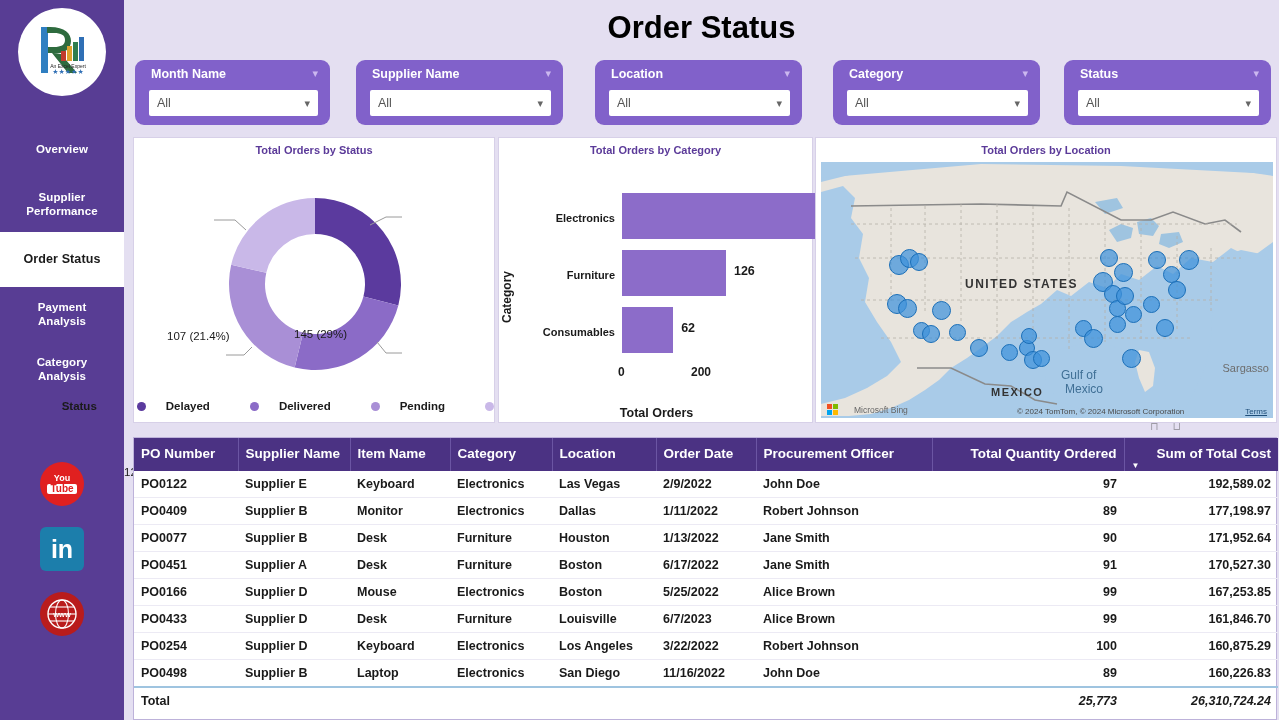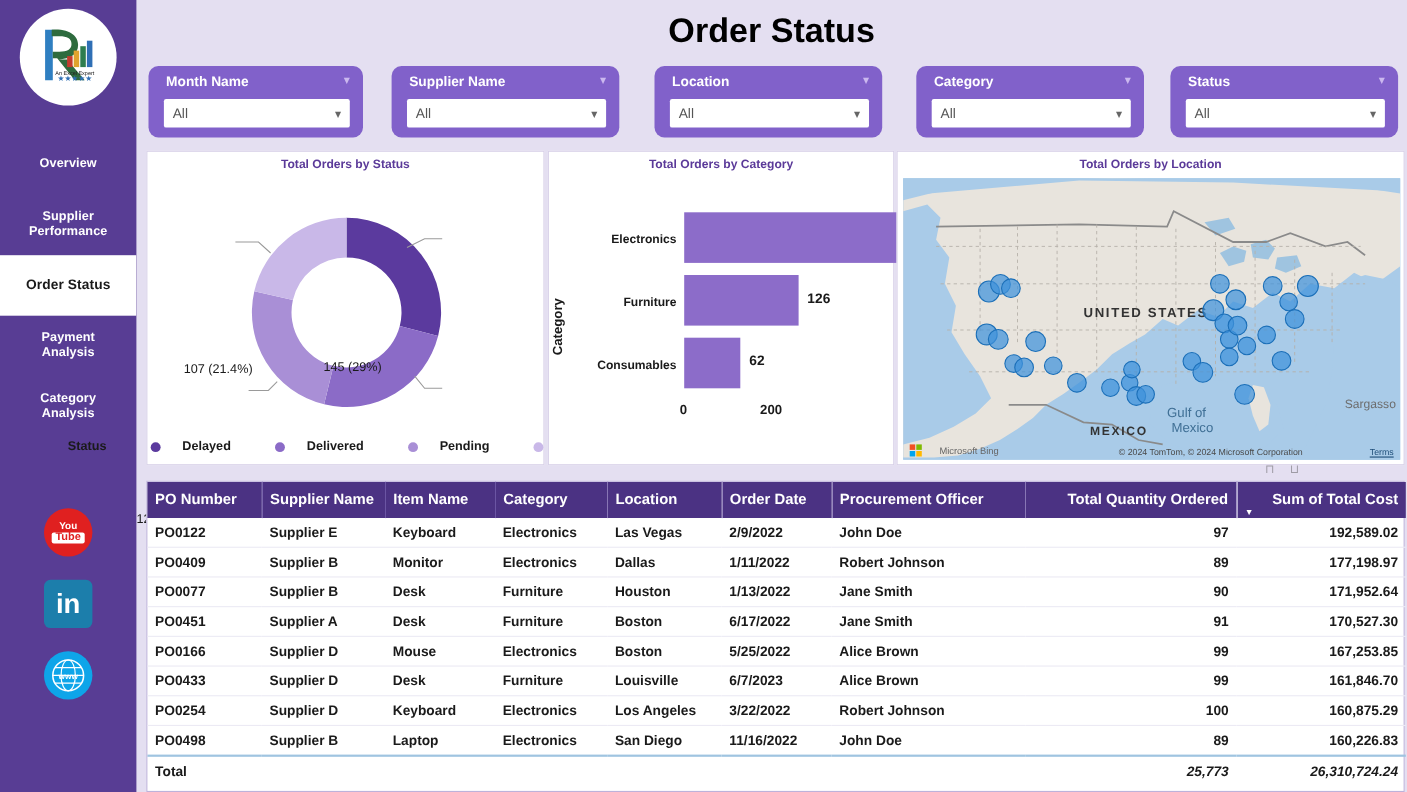--- a/index.html
+++ b/index.html
@@ -68,21 +68,21 @@
   }
   .li-badge {
     width: 44px; height: 44px; border-radius: 6px;
     background: #1c7eab;
     display: flex; align-items: center; justify-content: center;
     color: #fff; font-weight: bold; font-size: 25px;
     font-family: "Liberation Sans", sans-serif;
   }
   .www-badge {
     width: 44px; height: 44px; border-radius: 50%;
-    background: #0ea5e9;
+    background: #b91c1c;
     display: flex; align-items: center; justify-content: center;
     position: relative;
   }
 
   
   #page-title {
     position: absolute; left: 124px; top: 10px;
     width: 1155px;
     text-align: center;
     font-size: 31px;
@@ -439,20 +439,21 @@
       <div class="bar-rect" id="bar1" style="left: 123px; top: 88px; height: 46px; width: 103.963px;"></div>
       <div class="bar-rect" id="bar2" style="left: 123px; top: 145px; height: 46px; width: 51.1562px;"></div>
 
       <div class="bar-val" id="barval0" style="top: 45px; left: 388.431px;">312</div>
       <div class="bar-val" id="barval1" style="top: 102px; left: 234.963px;">126</div>
       <div class="bar-val" id="barval2" style="top: 159px; left: 182.156px;">62</div>
 
       <div class="bar-tick" style="left:119px; top:203px;">0</div>
       <div class="bar-tick" style="left:192px; top:203px;">200</div>
 
+      <div class="bar-xlabel">Total Orders</div>
     </div>
   </div>
 
   <div class="card" id="map-card">
     <div class="card-title">Total Orders by Location</div>
     <div id="map-inner">
       <svg id="map-svg" width="452" height="256" viewBox="0 0 452 256">
         <rect width="452" height="256" fill="#a9cbe8"></rect>
 
         <path d="M0,20 L40,10 L110,2 L190,0 L300,2 L400,6 L452,14 L452,80 L430,96 L410,86 L392,100 L370,96 L352,112 L336,104 L318,118 L300,112 L286,126 L268,120 L250,134 L236,128 L220,142 L206,150 L190,160 L176,174 L160,186 L146,196 L130,206 L118,218 L104,228 L88,238 L70,246 L50,252 L28,254 L0,254 Z" fill="#e8e4dd"></path>
@@ -485,21 +486,21 @@
           <line x1="320" y1="66" x2="320" y2="180"></line>
           <line x1="356" y1="74" x2="356" y2="168"></line>
           <line x1="390" y1="86" x2="390" y2="150"></line>
           <line x1="34" y1="96" x2="420" y2="96"></line>
           <line x1="40" y1="138" x2="400" y2="138"></line>
           <line x1="60" y1="176" x2="370" y2="176"></line>
           <line x1="30" y1="62" x2="416" y2="62"></line>
         </g>
       </svg>
 
-      <div class="map-country" style="left:164px; top:115px;">UNITED STATES</div>
+      <div class="map-country" style="left:144px; top:115px;">UNITED STATES</div>
       <div class="map-country" style="left:170px; top:224px; font-size:11px;">MEXICO</div>
       <div class="map-water" style="left:240px; top:206px; font-size:12px; color:#3f6f95;">Gulf of</div>
       <div class="map-water" style="left:244px; top:220px; font-size:12px; color:#3f6f95;">Mexico</div>
       <div class="map-water" style="right:4px; top:200px; font-size:11px; color:#6d6d6d;">Sargasso</div>
 
       <div id="bubbles">
           <div class="bubble" style="left: 68px; top: 93px; width: 20px; height: 20px;"></div>
           <div class="bubble" style="left: 78.5px; top: 86.5px; width: 19px; height: 19px;"></div>
           <div class="bubble" style="left: 89px; top: 91px; width: 18px; height: 18px;"></div>
           <div class="bubble" style="left: 66px; top: 132px; width: 20px; height: 20px;"></div>

